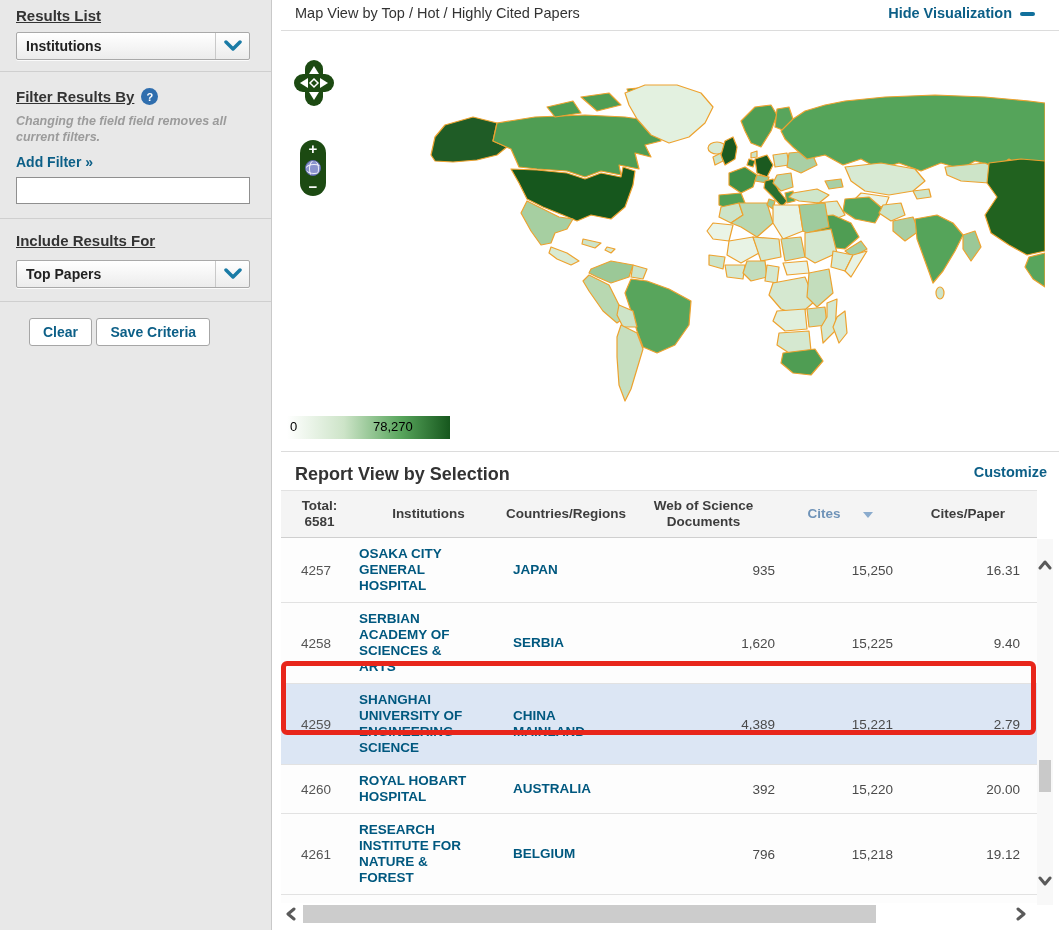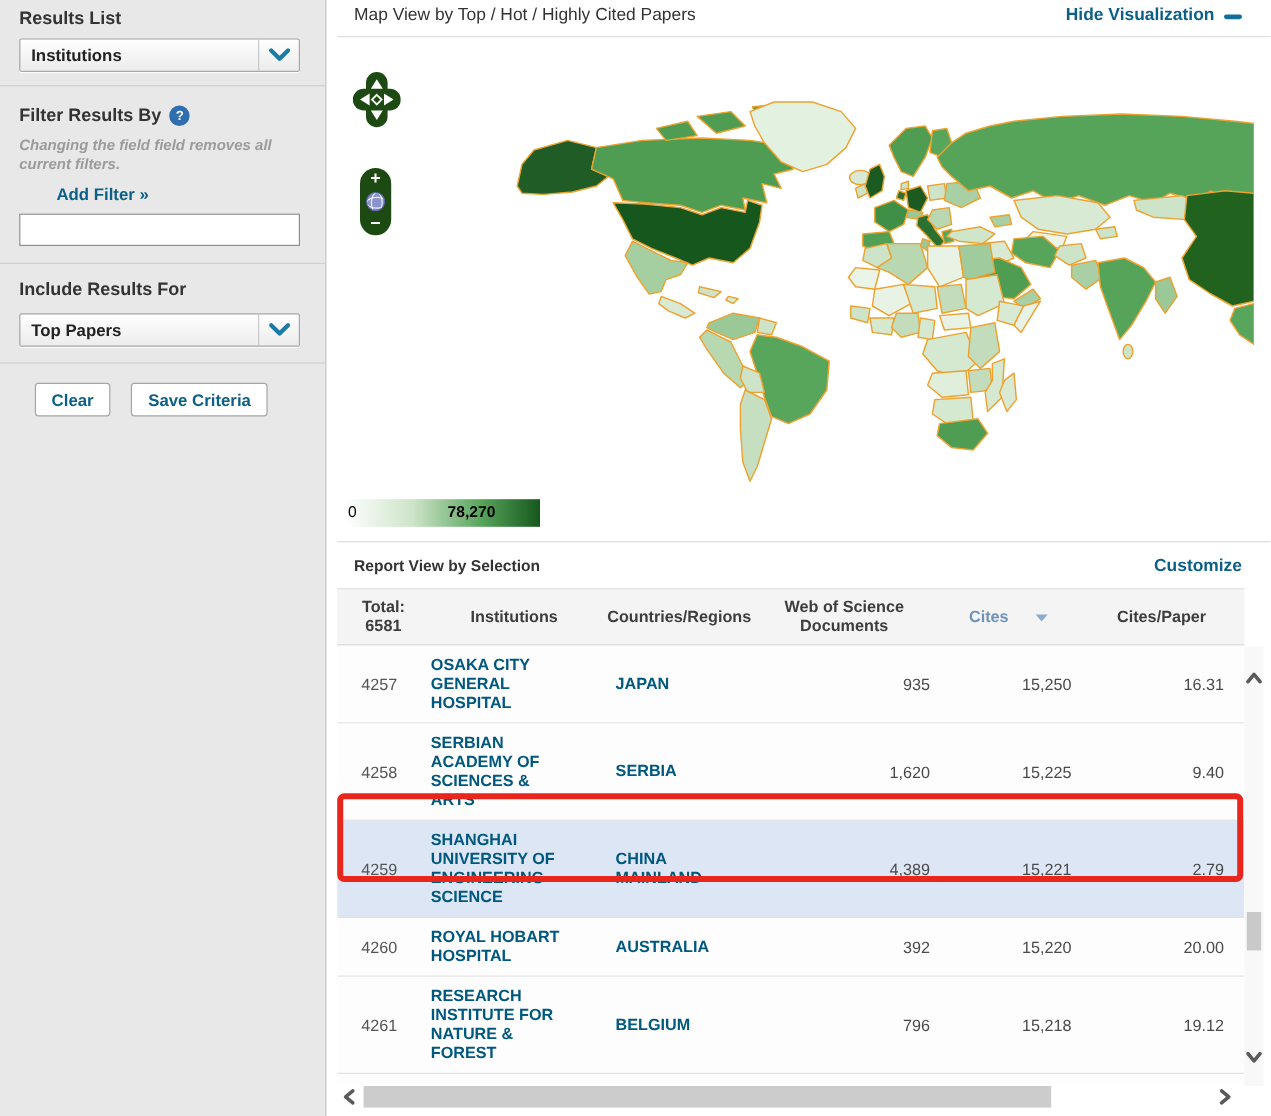--- a/index.html
+++ b/index.html
@@ -2,60 +2,60 @@
 <html><head>
 <meta charset="utf-8">
 <style>
   * { box-sizing: border-box; margin: 0; padding: 0; }
   html,body { width:1059px; height:930px; background:#fff; font-family:"Liberation Sans","DejaVu Sans",sans-serif; overflow:hidden; position:relative; }
 
   
   .sidebar { position:absolute; left:0; top:0; width:272px; height:930px; background:#e8e8e8; border-right:1px solid #c9c9c9; }
   .sb-divider { height:1px; background:#cfcfcf; }
   .sb-sec { padding:0 16px; }
-  .sb-heading { font-size:15px; font-weight:bold; color:#333; }
+  .sb-heading { font-size:15px; font-weight:bold; color:#333;text-decoration:underline; }
   .sec1 { padding-top:7px; padding-bottom:11px; }
   .sec1 .sb-heading { margin-bottom:8px; }
   .dropdown { height:28px; background:linear-gradient(#ffffff,#ececec); border:1px solid #a9a9a9; border-radius:2px; display:flex; align-items:center; width:234px; cursor:pointer; box-shadow:0 1px 0 rgba(255,255,255,.8); }
   .dropdown .dd-label { flex:1; font-size:14px; font-weight:bold; color:#222; padding-left:9px; white-space:nowrap; overflow:hidden; }
   .dropdown .dd-arrow { width:34px; height:100%; display:flex; align-items:center; justify-content:center; border-left:1px solid #c9c9c9; }
   .sec2 { padding-top:16px; padding-bottom:14px; }
   .help-row { display:flex; align-items:center; gap:7px; }
   .help-icon { width:17px; height:17px; border-radius:50%; background:#2f6eae; color:#fff; font-size:11px; font-weight:bold; display:flex; align-items:center; justify-content:center; cursor:pointer; }
   .sb-note { margin-top:9px; font-size:12.5px; line-height:15.5px; font-style:italic; font-weight:bold; color:#9b9b9b; }
-  .add-filter { display:inline-block; margin-top:9px; font-size:14px; font-weight:bold; color:#0c5f87; text-decoration:none; cursor:pointer;margin-left:31px; }
+  .add-filter { display:inline-block; margin-top:9px; font-size:14px; font-weight:bold; color:#0c5f87; text-decoration:none; cursor:pointer; }
   .filter-input { margin-top:6px; width:234px; height:27px; border:1px solid #8f8f8f; background:#fff; font-size:13px; padding:0 6px; }
   .sec3 { padding-top:13px; padding-bottom:13px; }
   .sec3 .sb-heading { margin-bottom:11px; }
   .sec4 { padding-top:16px; padding-left:29px; }
   .sb-btn { display:inline-block; height:28px; line-height:26px; padding:0 13px; background:#fff; border:1px solid #a6a6a6; border-radius:3px; font-size:14px; font-weight:bold; color:#0c5f87; cursor:pointer; }
-  .sb-btn + .sb-btn { margin-left:13px; }
+  .sb-btn + .sb-btn { }
 
   
   .map-title { position:absolute; left:295px; top:5px; font-size:14.5px; font-weight:normal; color:#333; }
   .hide-viz { position:absolute; top:5px; right:24px; font-size:14.5px; font-weight:bold; color:#0c5f87; cursor:pointer; display:flex; align-items:center; gap:8px; }
   .minus-bar { width:15px; height:4px; background:#11709c; border-radius:2px; margin-top:2px; }
   .hline { position:absolute; left:281px; right:0; height:1px; background:#dcdcdc; }
 
   
   .map-svg { position:absolute; left:285px; top:55px; }
   .pan-ctl { position:absolute; left:294px; top:60px; cursor:pointer; }
   .zoom-ctl { position:absolute; left:300px; top:140px; width:26px; height:56px; background:#1c4a12; border-radius:13px; display:flex; flex-direction:column; align-items:center; justify-content:space-between; padding:3px 0; }
   .zoom-btn { color:#fff; font-size:15px; font-weight:bold; line-height:12px; height:12px; cursor:pointer; }
   .globe { width:16px; height:16px; border-radius:50%; background:#8a93cd; position:relative; overflow:hidden; cursor:pointer; border:1px solid #5c66a8; }
   .globe:before, .globe:after { content:""; position:absolute; border:1px solid rgba(255,255,255,.85); border-radius:50%; }
   .globe:before { left:3px; top:-1px; width:8px; height:16px; }
   .globe:after { left:-1px; top:3px; width:16px; height:8px; }
   .legend { position:absolute; left:287px; top:416px; width:163px; height:23px; background:linear-gradient(to right,#ffffff 0%,#cde4c8 35%,#58a55c 70%,#16571d 100%); }
   .legend .lg-min { position:absolute; left:3px; top:3px; font-size:13px; color:#000; }
-  .legend .lg-max { position:absolute; left:86px; top:3px; font-size:13px; color:#000;font-weight:bold; }
-
-  
-  .report-title { position:absolute; left:295px; top:464px; font-size:13px; font-weight:bold; color:#333; }
-  .customize { position:absolute; top:464px; right:24px; font-size:14.5px; font-weight:bold; color:#0c5f87; cursor:pointer; }
+  .legend .lg-max { position:absolute; left:86px; top:3px; font-size:13px; color:#000; }
+
+  
+  .report-title { position:absolute; left:295px; top:464px; font-size:18px; font-weight:bold; color:#333; }
+  .customize { position:absolute; top:464px; right:12px; font-size:14.5px; font-weight:bold; color:#0c5f87; cursor:pointer; }
 
   .thead { position:absolute; left:281px; top:490px; width:756px; height:48px; background:#f4f4f4; border-top:1px solid #e2e2e2; border-bottom:1px solid #cfcfcf; display:flex; align-items:center; font-size:13.5px; font-weight:bold; color:#3d3d3d; }
   .th { text-align:center; line-height:16px; }
   .col-rank { width:70px; }
   .col-inst { width:155px; }
   .col-ctry { width:120px; }
   .col-docs { width:155px; }
   .col-cites { width:118px; }
   .col-cpp  { width:138px; }
   .th.col-rank { text-align:center; padding-left:7px; }

